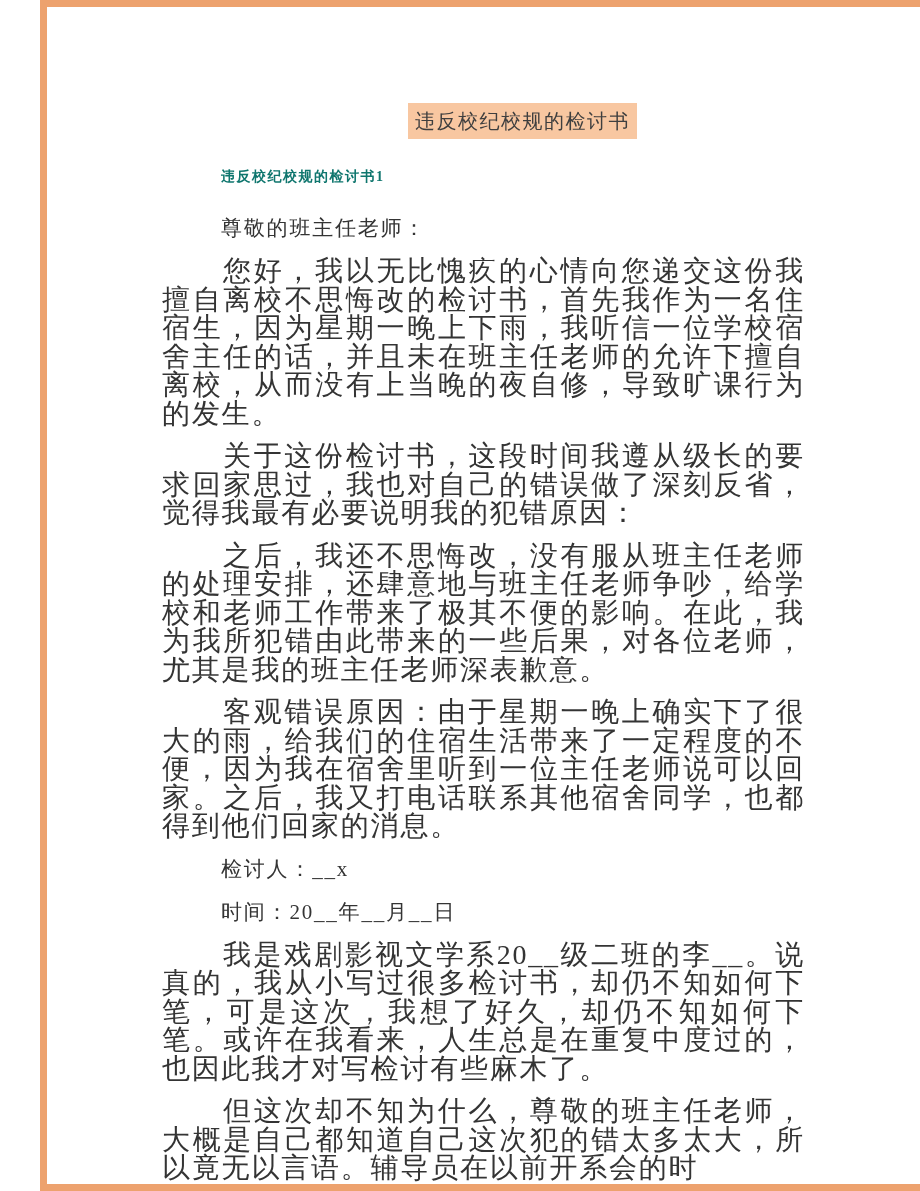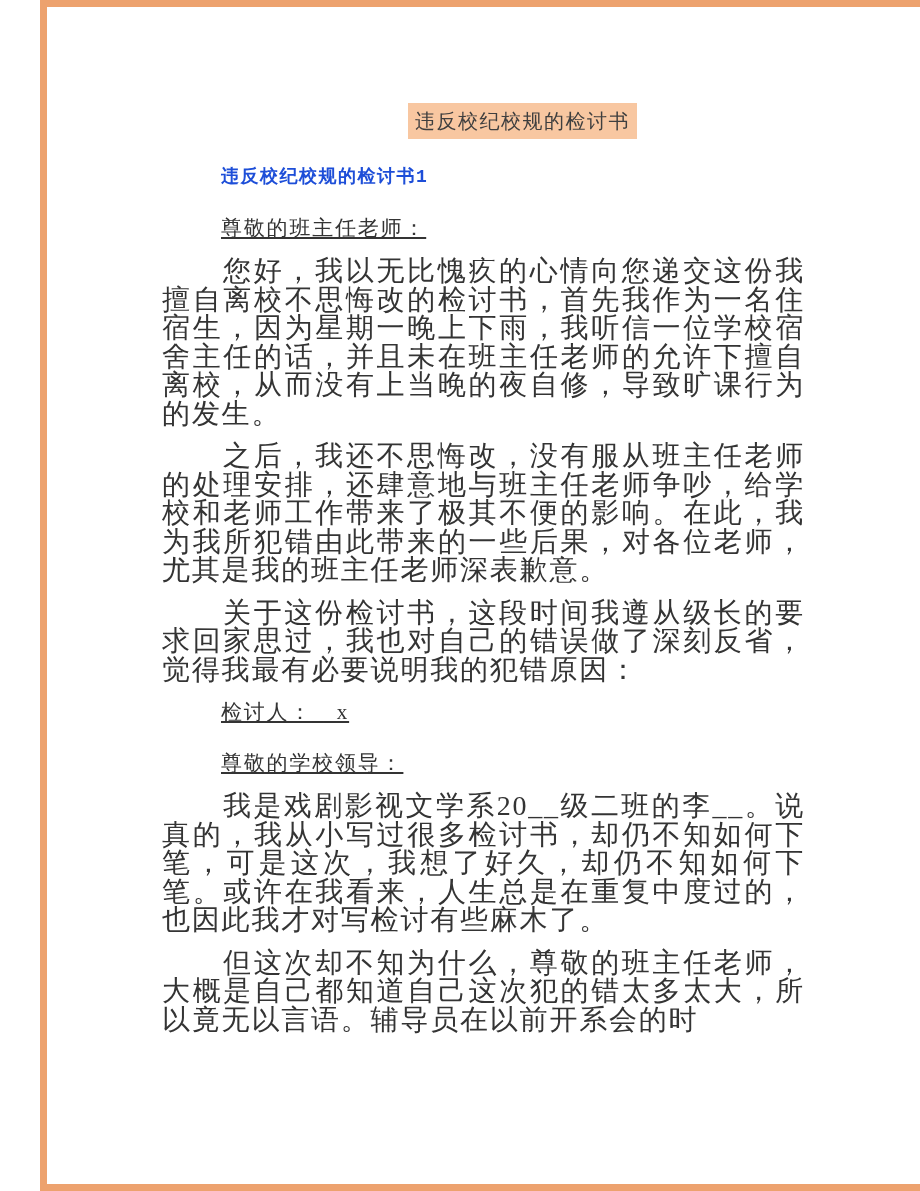--- a/index.html
+++ b/index.html
@@ -26,67 +26,66 @@
     display:inline-block;
     background:#F8C7A1;
     color:#3f3f3f;
     font-size:20px;
     letter-spacing:1.5px;
     line-height:26px;
     padding:5px 7px;
     vertical-align:top;
   }
   .heading {
-    font-family:Liberation Mono, monospace;
+    font-family:Liberation Serif, serif;
     font-weight:bold;
-    font-size:18px;
-    color:#1d4ed8;
+    font-size:14px;
+    color:#0f766e;
     letter-spacing:1.5px;
     text-indent:59px;
     line-height:30px;
     margin:22px 0 0 0;
   }
   .salutation {
     font-size:21px;
     letter-spacing:1.8px;
     text-indent:59px;
     line-height:29px;
     margin:22px 0 0 0;
-    text-decoration:underline;
   }
   .para {
     font-size:28px;
     letter-spacing:1.8px;
     text-indent:61px;
     text-align:justify;
     line-height:28.5px;
     margin:14px 0 0 0;
   }
   .sig-line {
     font-size:21px;
     letter-spacing:1.8px;
     text-indent:59px;
     line-height:29px;
     margin:14px 0 0 0;
-    text-decoration:underline;
   }
 </style>
 </head>
 <body>
 
 <div class="page">
 
   <div class="title-row">
     <span class="title-highlight">违反校纪校规的检讨书</span>
   </div>
 
   <p class="heading">违反校纪校规的检讨书1</p>
   <p class="salutation">尊敬的班主任老师：</p>
   <p class="para">您好，我以无比愧疚的心情向您递交这份我擅自离校不思悔改的检讨书，首先我作为一名住宿生，因为星期一晚上下雨，我听信一位学校宿舍主任的话，并且未在班主任老师的允许下擅自离校，从而没有上当晚的夜自修，导致旷课行为的发生。</p>
+  <p class="para">关于这份检讨书，这段时间我遵从级长的要求回家思过，我也对自己的错误做了深刻反省，觉得我最有必要说明我的犯错原因：</p>
   <p class="para">之后，我还不思悔改，没有服从班主任老师的处理安排，还肆意地与班主任老师争吵，给学校和老师工作带来了极其不便的影响。在此，我为我所犯错由此带来的一些后果，对各位老师，尤其是我的班主任老师深表歉意。</p>
-  <p class="para">关于这份检讨书，这段时间我遵从级长的要求回家思过，我也对自己的错误做了深刻反省，觉得我最有必要说明我的犯错原因：</p>
+  <p class="para">客观错误原因：由于星期一晚上确实下了很大的雨，给我们的住宿生活带来了一定程度的不便，因为我在宿舍里听到一位主任老师说可以回家。之后，我又打电话联系其他宿舍同学，也都得到他们回家的消息。</p>
   <p class="sig-line">检讨人：__x</p>
+  <p class="sig-line">时间：20__年__月__日</p>
 
-  <p class="salutation">尊敬的学校领导：</p>
   <p class="para">我是戏剧影视文学系20__级二班的李__。说真的，我从小写过很多检讨书，却仍不知如何下笔，可是这次，我想了好久，却仍不知如何下笔。或许在我看来，人生总是在重复中度过的，也因此我才对写检讨有些麻木了。</p>
   <p class="para">但这次却不知为什么，尊敬的班主任老师，大概是自己都知道自己这次犯的错太多太大，所以竟无以言语。辅导员在以前开系会的时</p>
 
 </div>
 
 </body></html>

